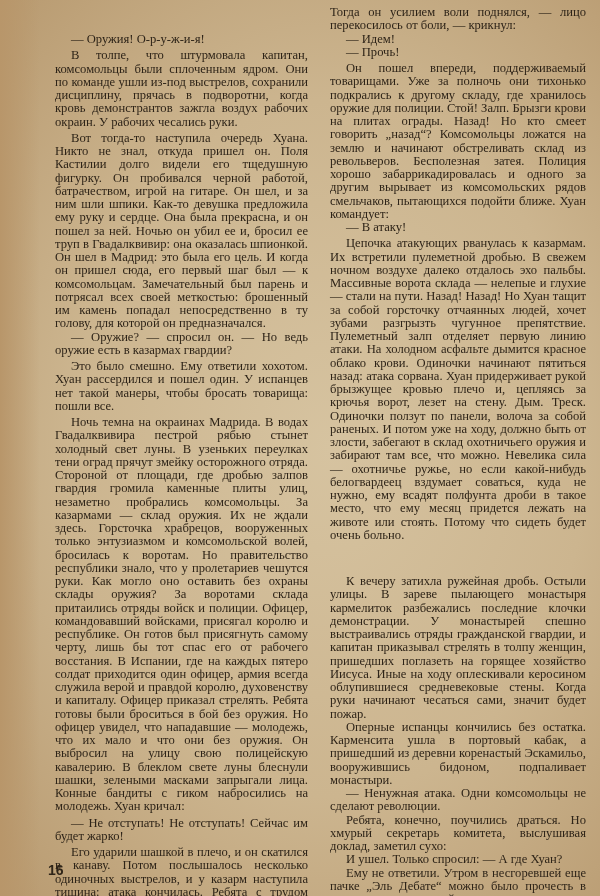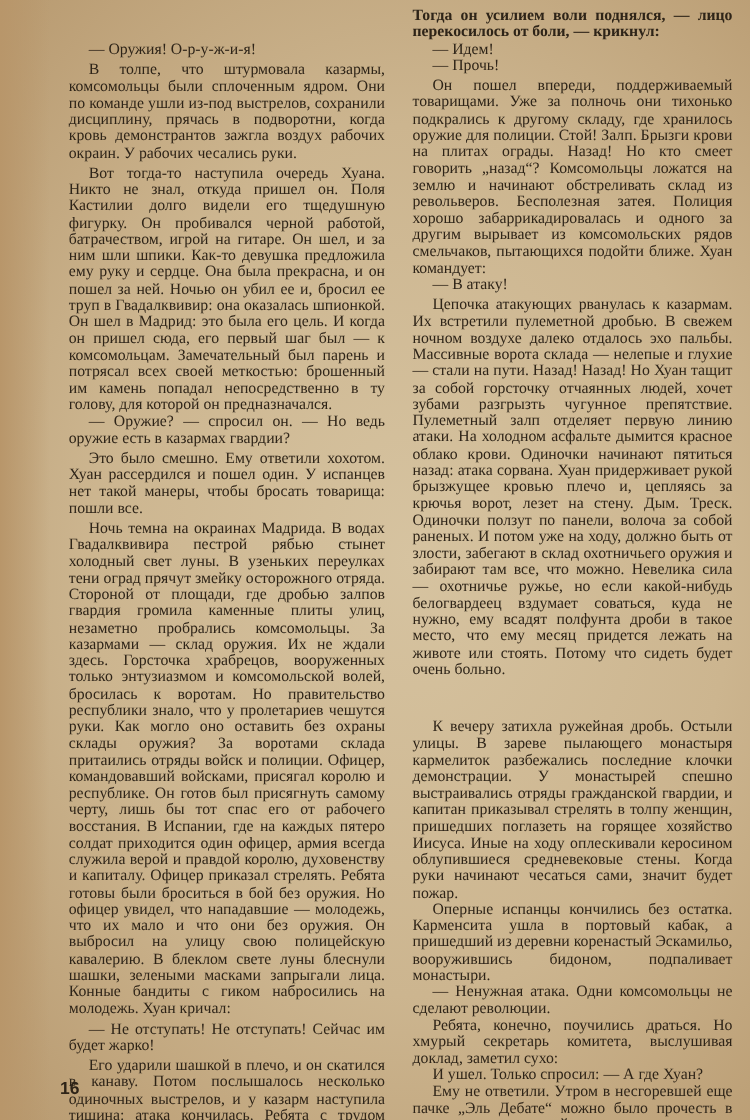--- a/index.html
+++ b/index.html
@@ -21,37 +21,37 @@
   .col {
     position: absolute; top: 33px;
     font-size: 12.6px; line-height: 13.25px;
     text-align: justify; hyphens: manual;
   }
   .col-left { left: 55px; width: 253px; }
   .col-right { left: 330px; width: 256px; top: 6px; }
   .col p { margin: 0; text-indent: 16px; }
   .col p.gap { margin-top: 3px; }
   .col p.dialog { text-indent: 16px; }
-  .col p.noindent { text-indent: 0; font-weight: bold; }
+  .col p.noindent { text-indent: 0; }
   .col p.big-gap { margin-top: 33px; }
   .page-number {
     position: absolute; left: 48px; top: 862px;
     font-family: "Liberation Sans", "DejaVu Sans", sans-serif;
     font-weight: bold; font-size: 14px; color: #2e2418;
   }
 </style>
 </head>
 <body>
 
 <div class="page">
   <div class="edge-left"></div>
 
   <div class="col col-left">
     <p class="dialog">— Оружия! О-р-у-ж-и-я!</p>
-    <p class="gap">В толпе, что штурмовала казармы, комсомольцы были сплоченным ядром. Они по команде ушли из-под выстрелов, сохранили дисциплину, прячась в подворотни, когда кровь демонстрантов зажгла воздух рабочих окраин. У рабочих чесались руки.</p>
+    <p class="gap">В толпе, что штурмовала капитан, комсомольцы были сплоченным ядром. Они по команде ушли из-под выстрелов, сохранили дисциплину, прячась в подворотни, когда кровь демонстрантов зажгла воздух рабочих окраин. У рабочих чесались руки.</p>
     <p class="gap">Вот тогда-то наступила очередь Хуана. Никто не знал, откуда пришел он. Поля Кастилии долго видели его тщедушную фигурку. Он пробивался черной работой, батрачеством, игрой на гитаре. Он шел, и за ним шли шпики. Как-то девушка предложила ему руку и сердце. Она была прекрасна, и он пошел за ней. Ночью он убил ее и, бросил ее труп в Гвадалквивир: она оказалась шпионкой. Он шел в Мадрид: это была его цель. И когда он пришел сюда, его первый шаг был — к комсомольцам. Замечательный был парень и потрясал всех своей меткостью: брошенный им камень попадал непосредственно в ту голову, для которой он предназначался.</p>
     <p class="dialog">— Оружие? — спросил он. — Но ведь оружие есть в казармах гвардии?</p>
     <p class="gap">Это было смешно. Ему ответили хохотом. Хуан рассердился и пошел один. У испанцев нет такой манеры, чтобы бросать товарища: пошли все.</p>
     <p class="gap">Ночь темна на окраинах Мадрида. В водах Гвадалквивира пестрой рябью стынет холодный свет луны. В узеньких переулках тени оград прячут змейку осторожного отряда. Стороной от площади, где дробью залпов гвардия громила каменные плиты улиц, незаметно пробрались комсомольцы. За казармами — склад оружия. Их не ждали здесь. Горсточка храбрецов, вооруженных только энтузиазмом и комсомольской волей, бросилась к воротам. Но правительство республики знало, что у пролетариев чешутся руки. Как могло оно оставить без охраны склады оружия? За воротами склада притаились отряды войск и полиции. Офицер, командовавший войсками, присягал королю и республике. Он готов был присягнуть самому черту, лишь бы тот спас его от рабочего восстания. В Испании, где на каждых пятеро солдат приходится один офицер, армия всегда служила верой и правдой королю, духовенству и капиталу. Офицер приказал стрелять. Ребята готовы были броситься в бой без оружия. Но офицер увидел, что нападавшие — молодежь, что их мало и что они без оружия. Он выбросил на улицу свою полицейскую кавалерию. В блеклом свете луны блеснули шашки, зелеными масками запрыгали лица. Конные бандиты с гиком набросились на молодежь. Хуан кричал:</p>
     <p class="gap">— Не отступать! Не отступать! Сейчас им будет жарко!</p>
     <p class="gap">Его ударили шашкой в плечо, и он скатился в канаву. Потом послышалось несколько одиночных выстрелов, и у казарм наступила тишина: атака кончилась. Ребята с трудом вынесли Хуана с поля битвы.</p>
 
   </div>
 
   <div class="col col-right">

